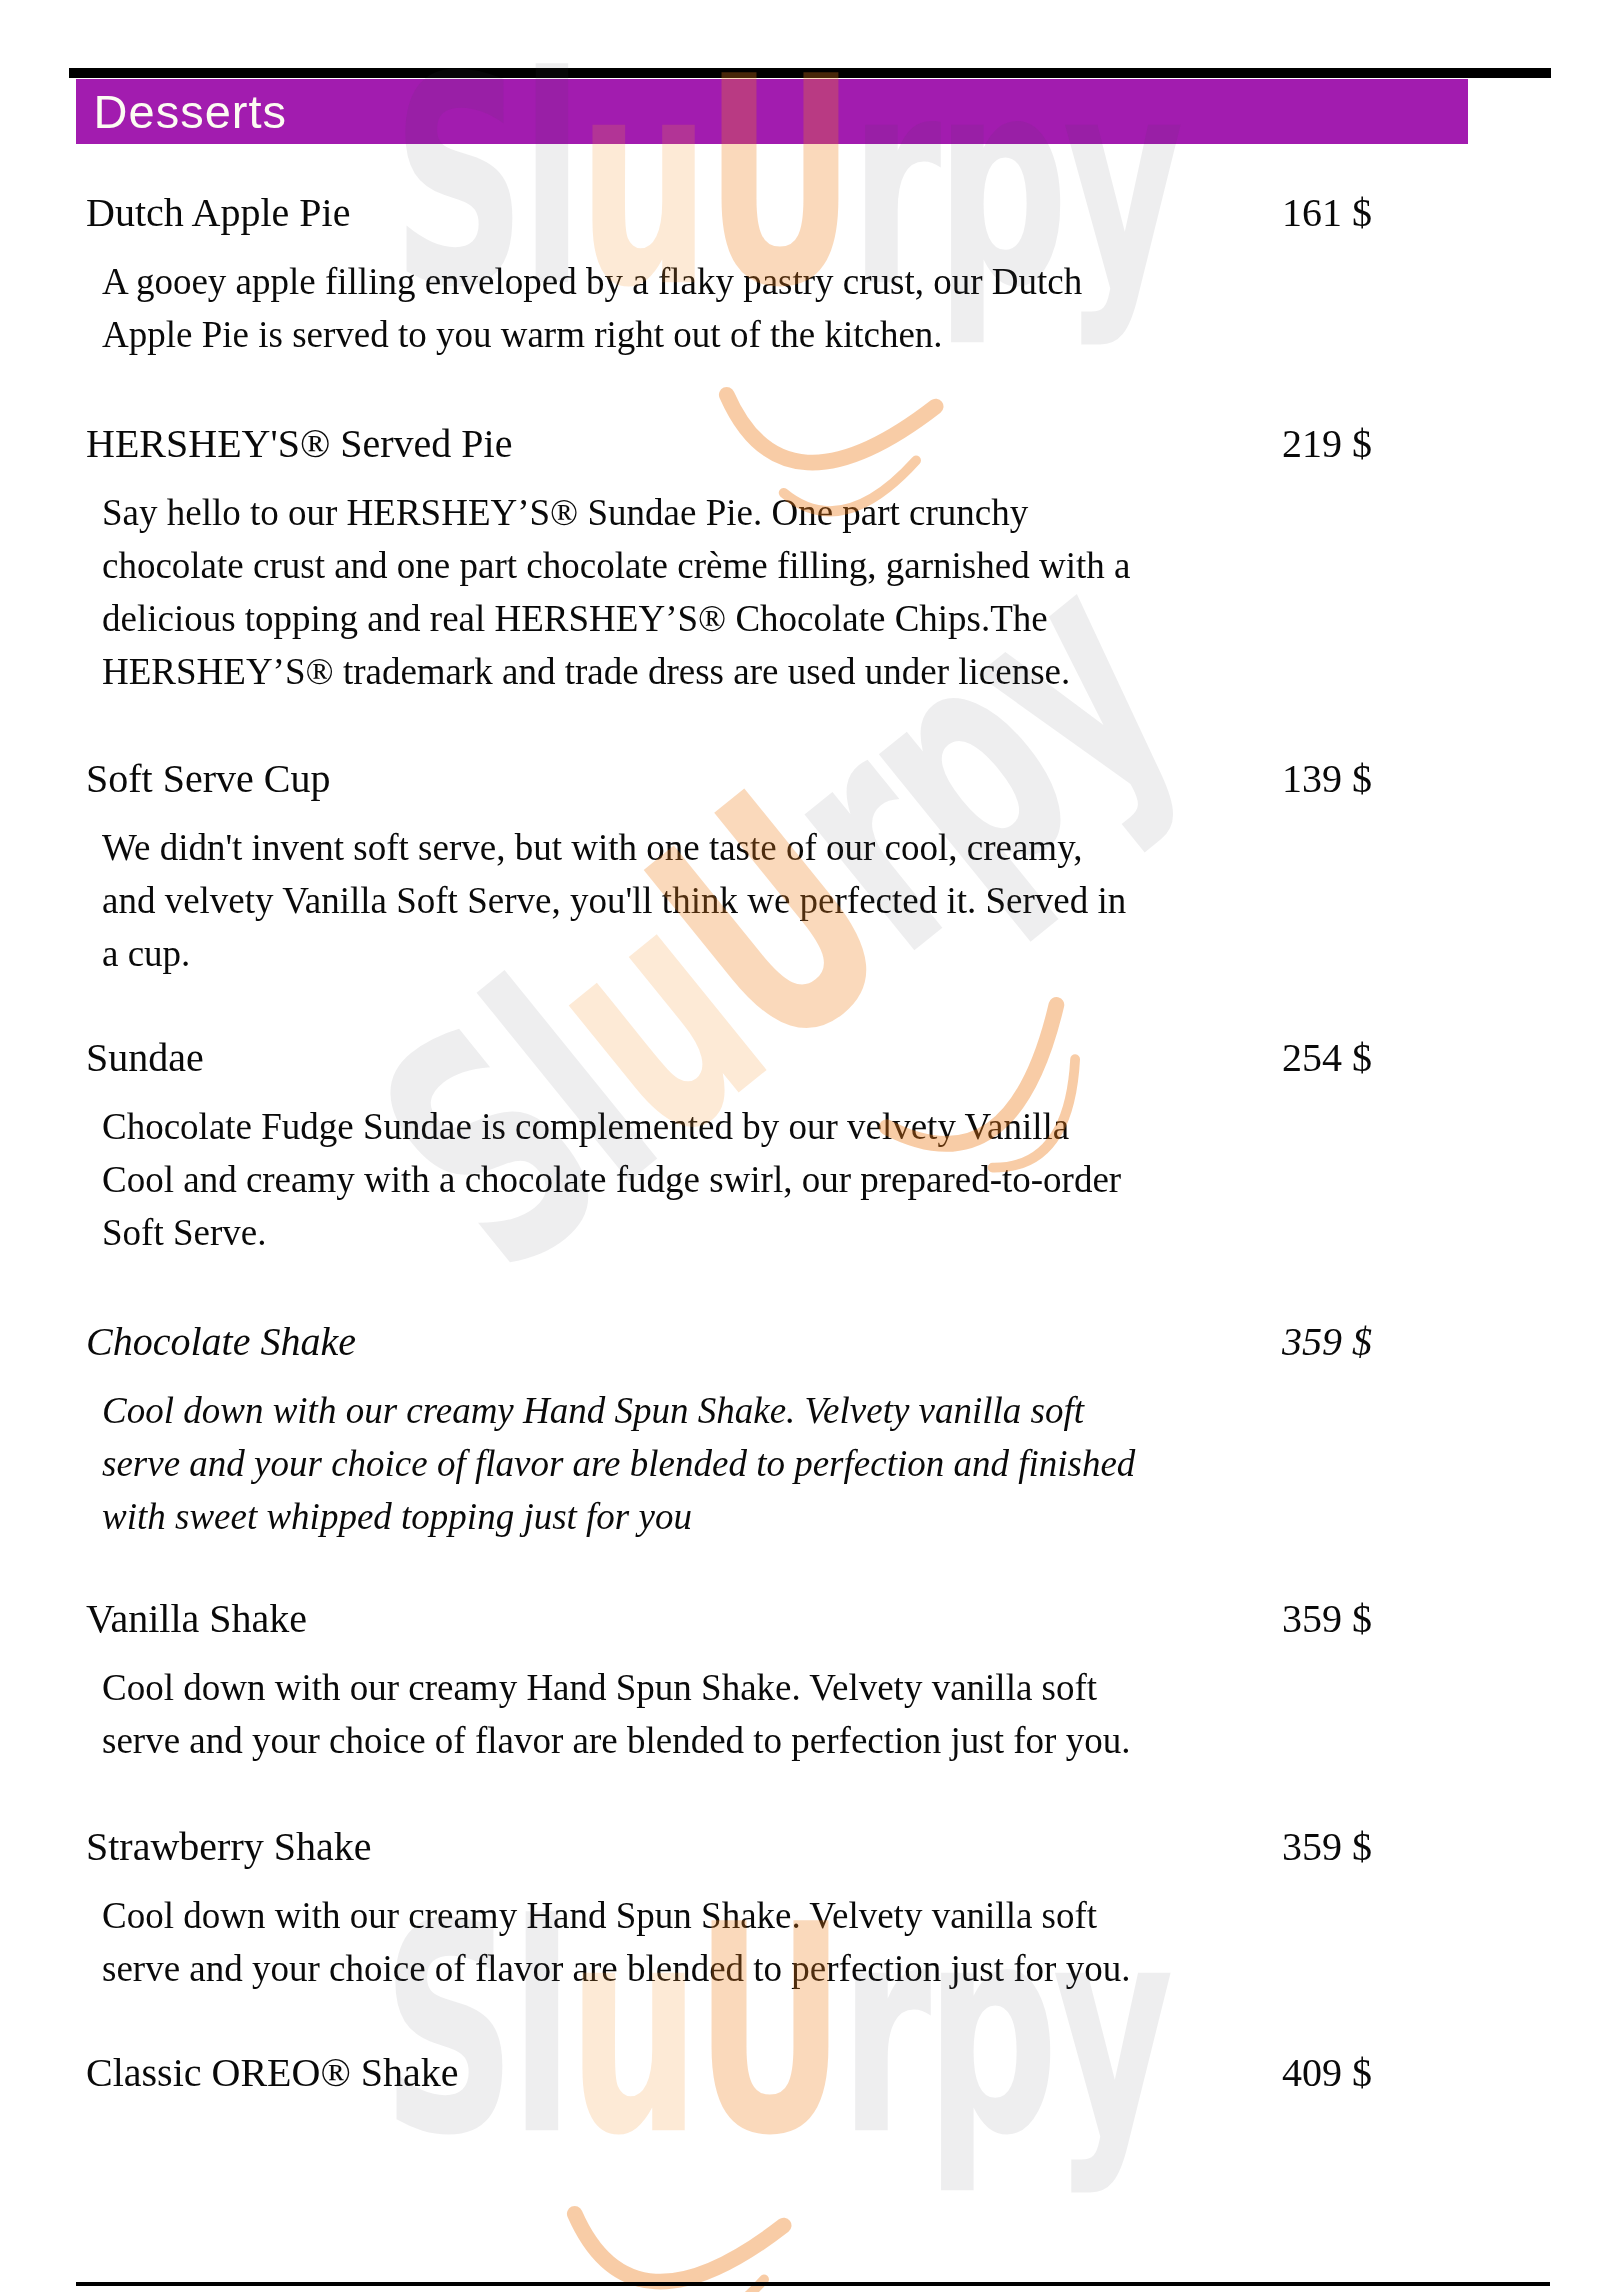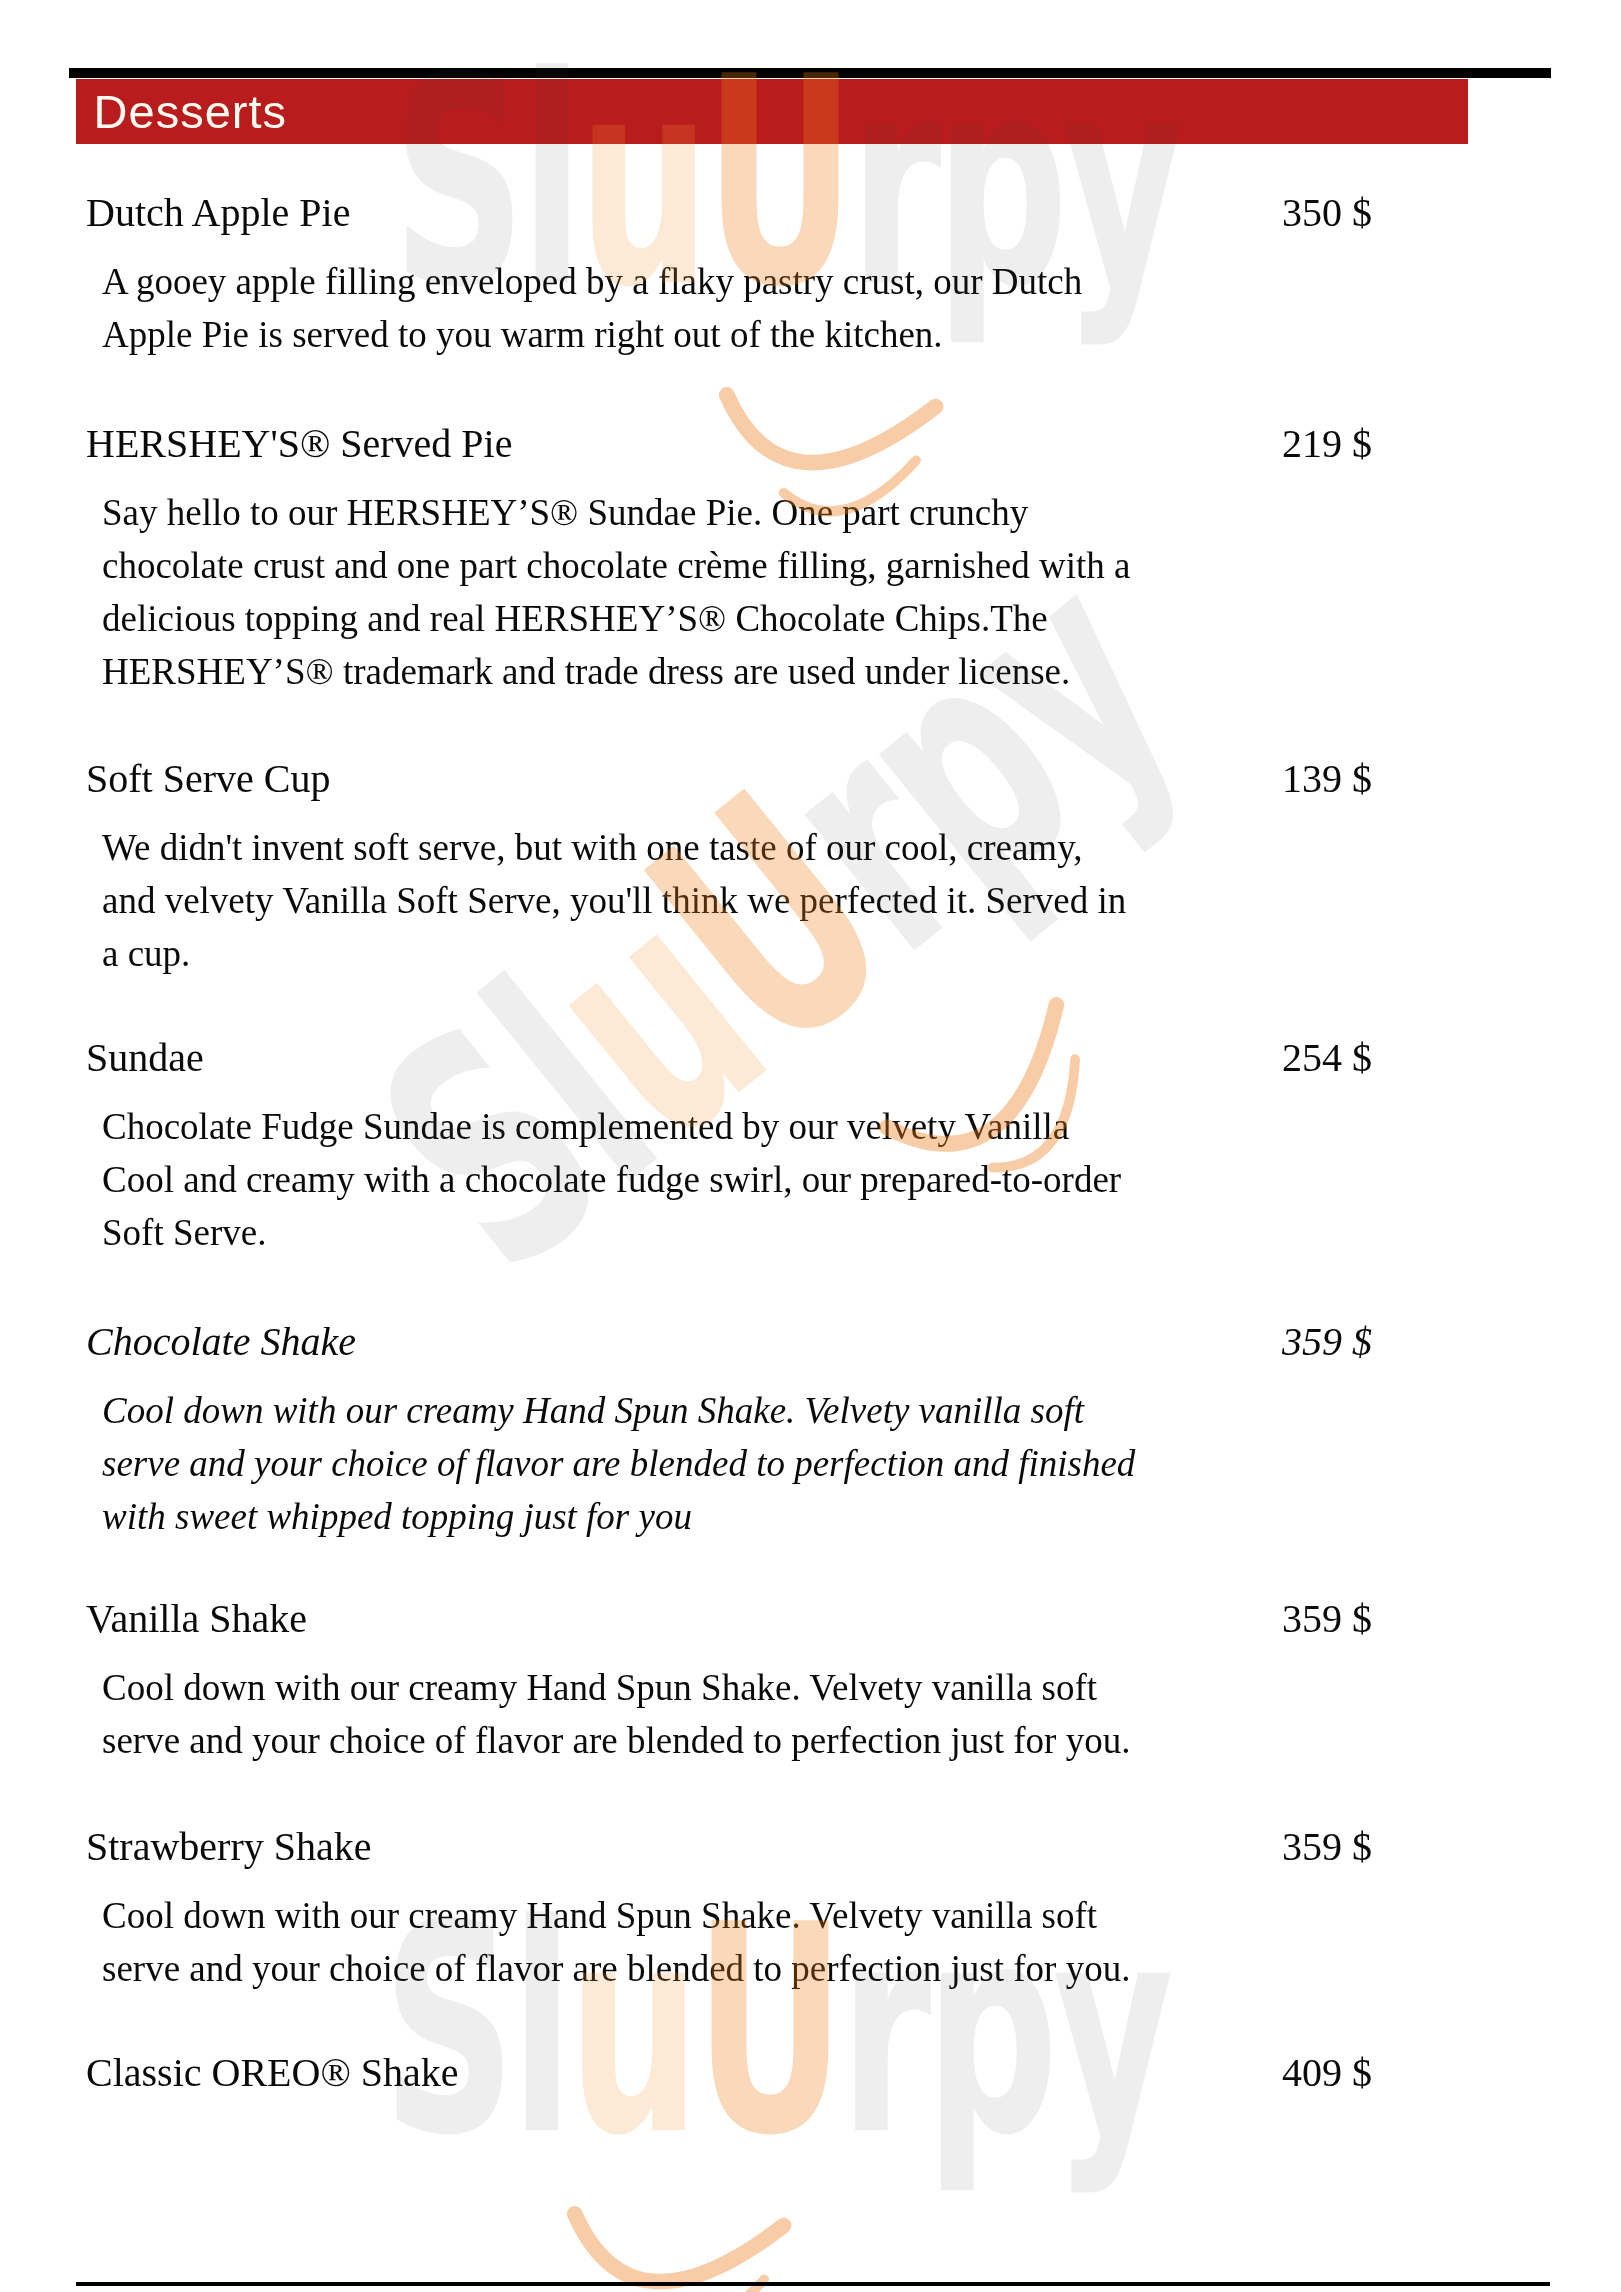--- a/index.html
+++ b/index.html
@@ -51,29 +51,29 @@
   #wm-mid .wm-text{font-size:206px;}
   #wm-mid .wm-swoosh{left:382px;top:372px;}
   #wm-bot{left:382px;top:1887px;}
   #wm-bot .wm-swoosh{left:181px;top:309px;}
 </style>
 </head>
 <body style="color: rgb(10, 10, 10);">
 
 <div class="rule-top" style="background: rgb(0, 0, 0);"></div>
 
-<div class="section-header" style="background: #b91c1c;">
+<div class="section-header" style="background: #a21caf;">
   <div class="section-title" style="color: rgb(252, 252, 242);">Desserts</div>
 </div>
 
 <div class="menu-list">
     <div class="menu-item" style="top: 186px;">
     <div class="item-header">
       <span class="item-name">Dutch Apple Pie</span>
-      <span class="item-price">350 $</span>
+      <span class="item-price">161 $</span>
     </div>
     <div class="item-description">
         <div class="desc-line">A gooey apple filling enveloped by a flaky pastry crust, our Dutch</div>
         <div class="desc-line">Apple Pie is served to you warm right out of the kitchen.</div>
       </div>
   </div>
     <div class="menu-item" style="top: 417px;">
     <div class="item-header">
       <span class="item-name">HERSHEY'S® Served Pie</span>
       <span class="item-price">219 $</span>

